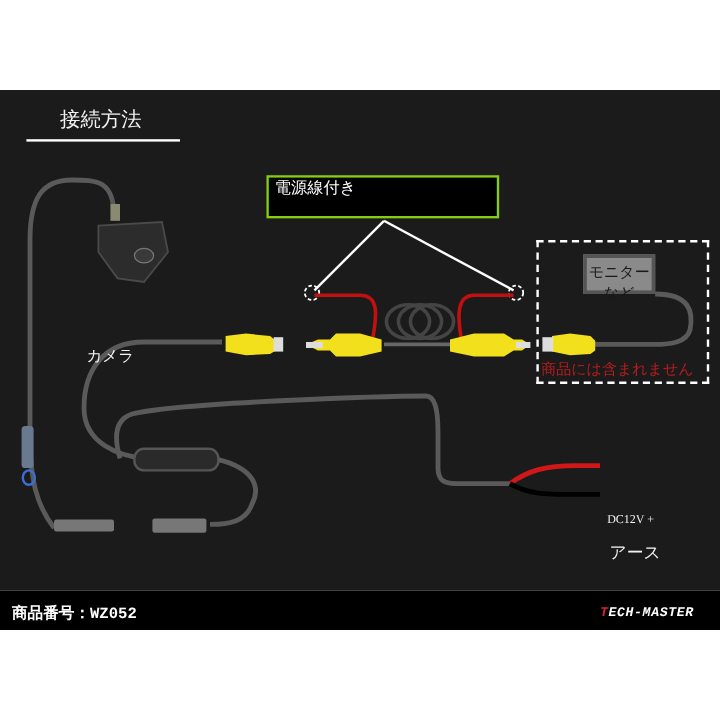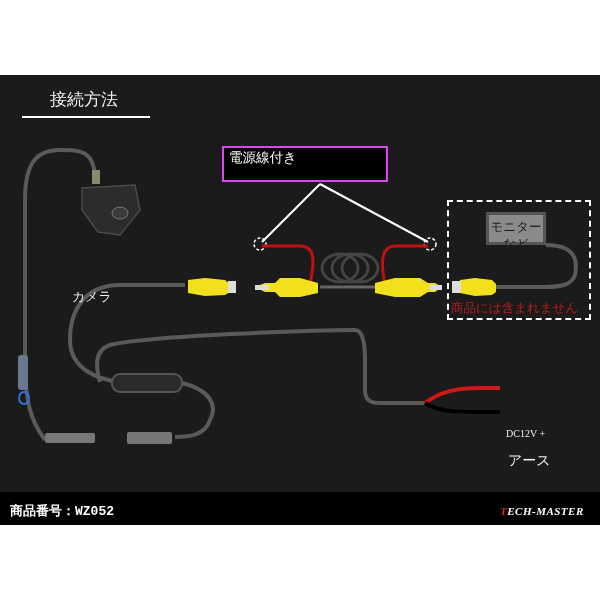--- a/index.html
+++ b/index.html
@@ -2,34 +2,34 @@
 <html><head>
 <meta charset="utf-8">
 <style>
   html, body { margin:0; padding:0; background:#ffffff; }
   body { width:600px; height:600px; position:relative; overflow:hidden;
          font-family:"DejaVu Sans", "Liberation Sans", sans-serif; }
   .panel { position:absolute; left:0; top:75px; width:600px; height:417px; background:#1b1b1b; }
   .footer { position:absolute; left:0; top:492px; width:600px; height:33px; background:#000; }
   .title { position:absolute; left:50px; top:88px; color:#f2f2f2; font-size:17px; }
   .title-line { position:absolute; left:22px; top:116px; width:128px; height:2px; background:#fff; }
-  .callout { position:absolute; left:222px; top:146px; width:166px; height:36px; background:#000;
-             border:2px solid #d946ef; color:#fff; font-size:13.5px; line-height:17px; padding:1px 0 0 5px; box-sizing:border-box; }
+  .callout { position:absolute; left:222px; top:146px; width:194px; height:36px; background:#000;
+             border:2px solid #84cc16; color:#fff; font-size:13.5px; line-height:17px; padding:1px 0 0 5px; box-sizing:border-box; }
   .callout div { white-space:nowrap; }
   .label { position:absolute; color:#f2f2f2; font-size:13px; white-space:nowrap;margin-top:48px; }
   .monitor-box { position:absolute; left:486px; top:212px; width:60px; height:33px; background:#8a8a8a;
                  border:3px solid #555; box-sizing:border-box; color:#1a1a1a; font-size:12.5px;
                  text-align:center; line-height:17px; padding-top:3px; }
   .dash-box { position:absolute; left:447px; top:200px; width:144px; height:120px;
               border:2px dashed #fff; box-sizing:border-box; }
   .not-included { position:absolute; left:451px; top:300px; color:#b91c1c; font-size:12.5px; white-space:nowrap; }
   .footer-code { position:absolute; left:10px; top:502px; color:#fff; font-weight:bold; font-size:13px;
                  font-family:Liberation Mono, monospace; }
   .brand { position:absolute; left:500px; top:505px; color:#fff; font-style:italic; font-weight:bold;
-           font-size:11px; letter-spacing:0.5px; font-family:Liberation Serif, serif; }
+           font-size:11px; letter-spacing:0.5px; font-family:Liberation Mono, monospace; }
   .brand .t { color:#d8242a; }
   svg.wires { position:absolute; left:0; top:0; }
 </style>
 </head>
 <body>
 
 <div class="panel"></div>
 
 <div class="title">接続方法</div>
 <div class="title-line"></div>

